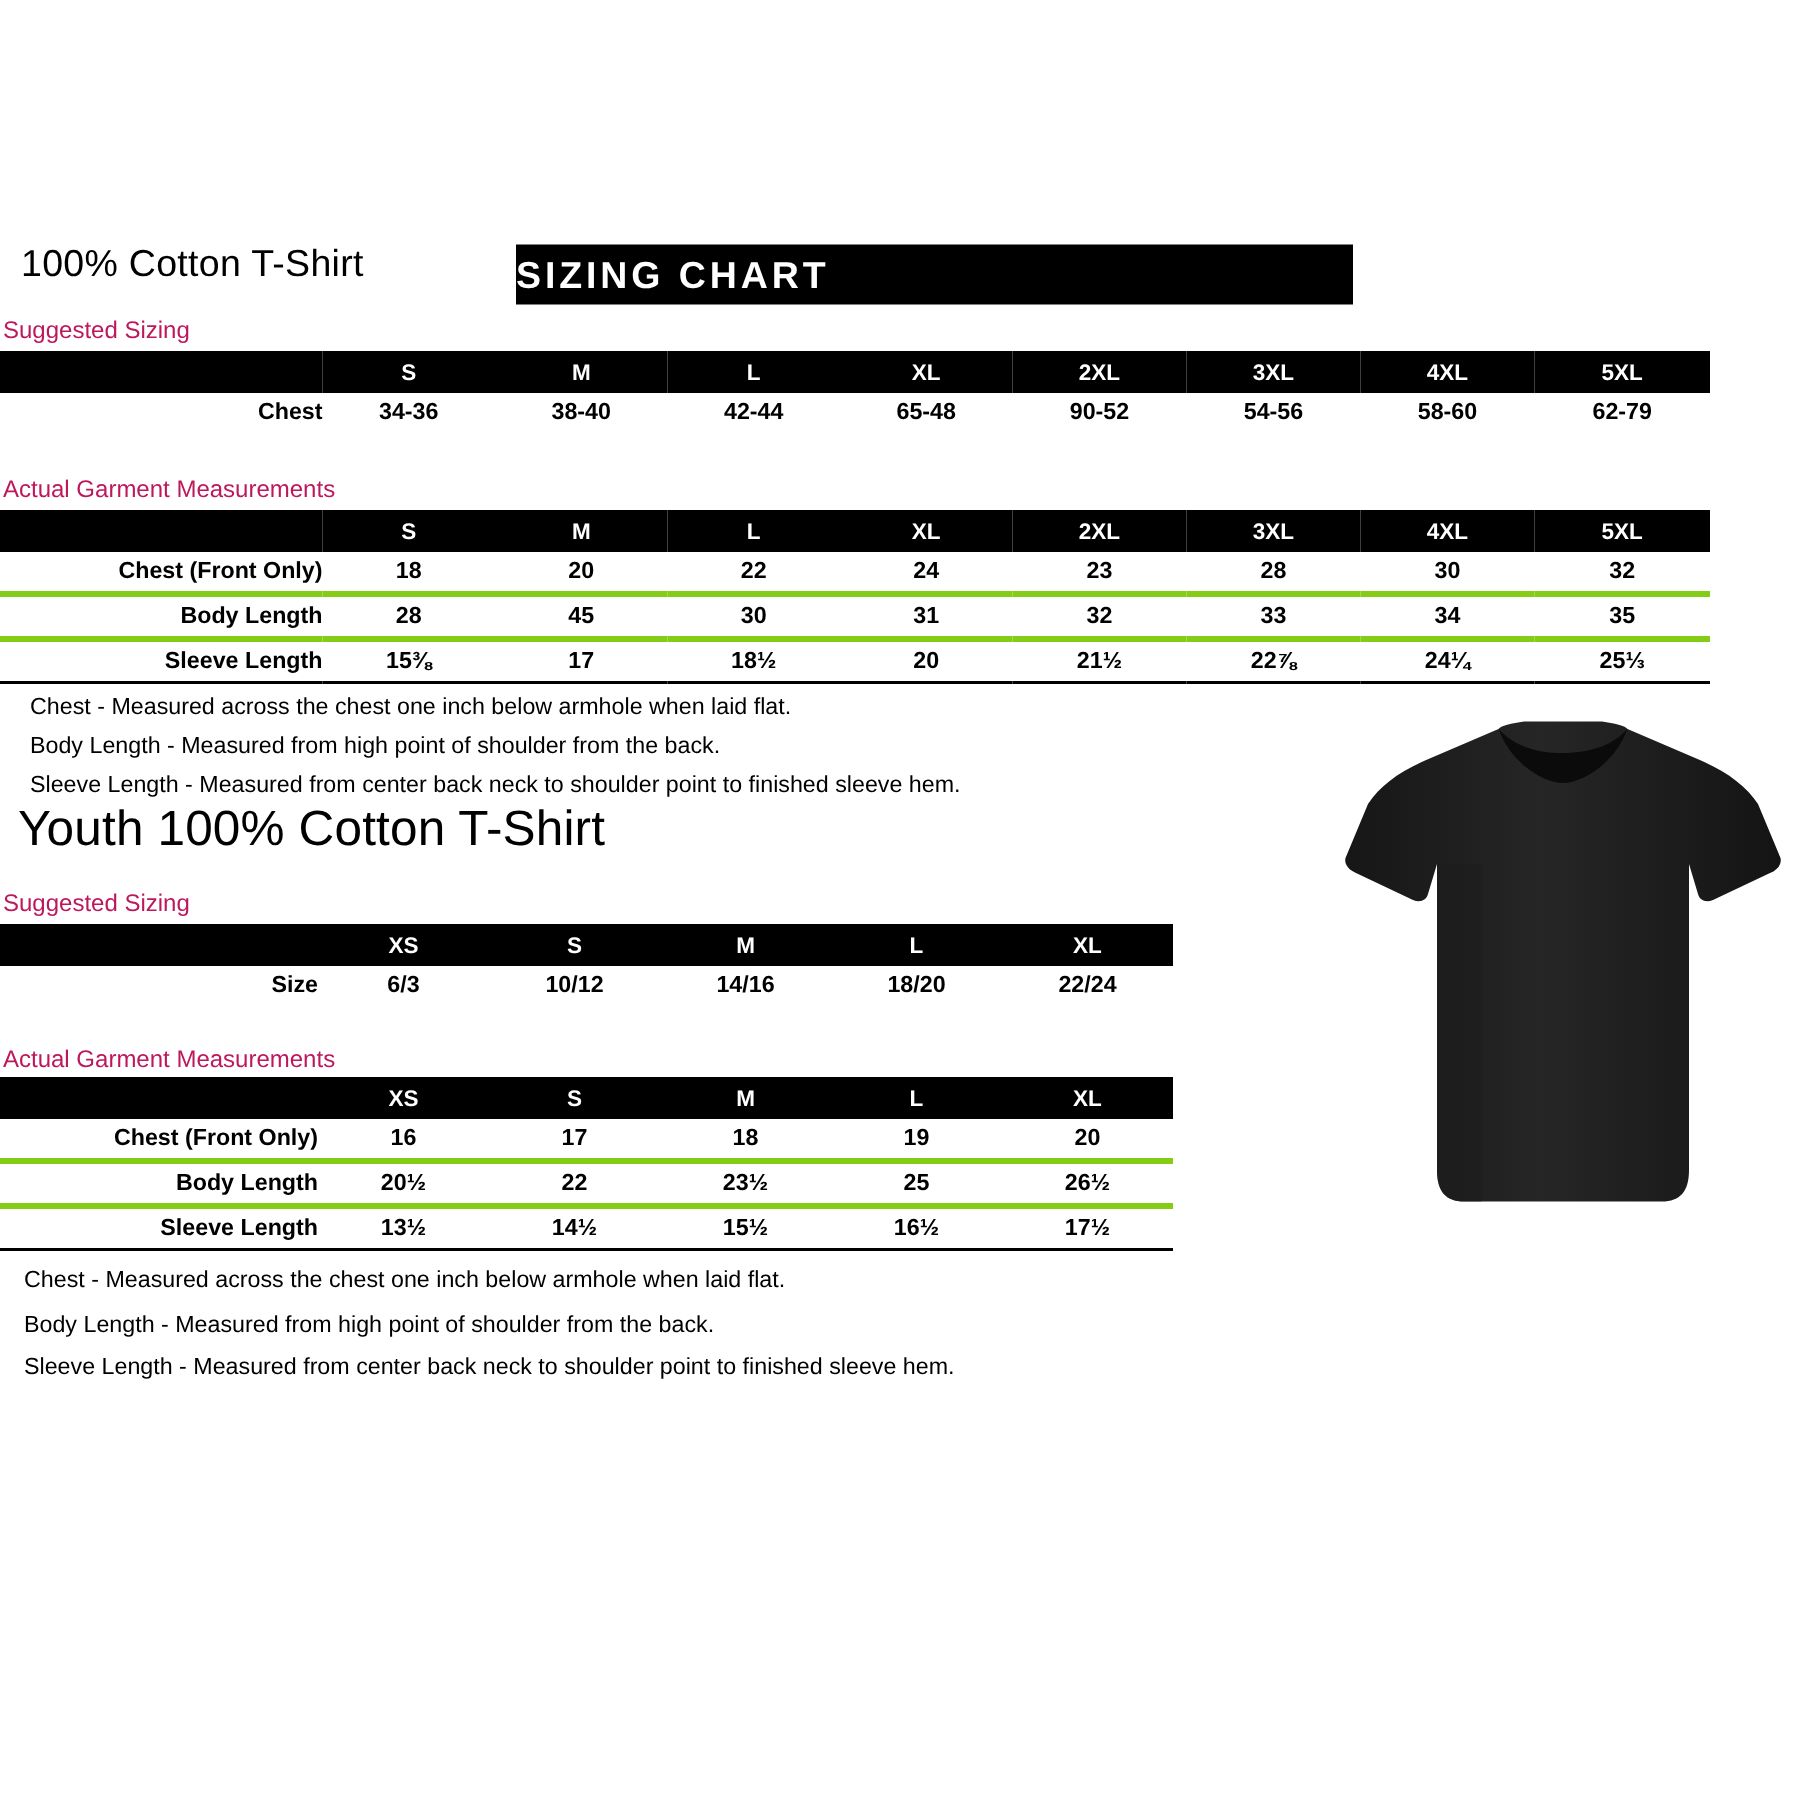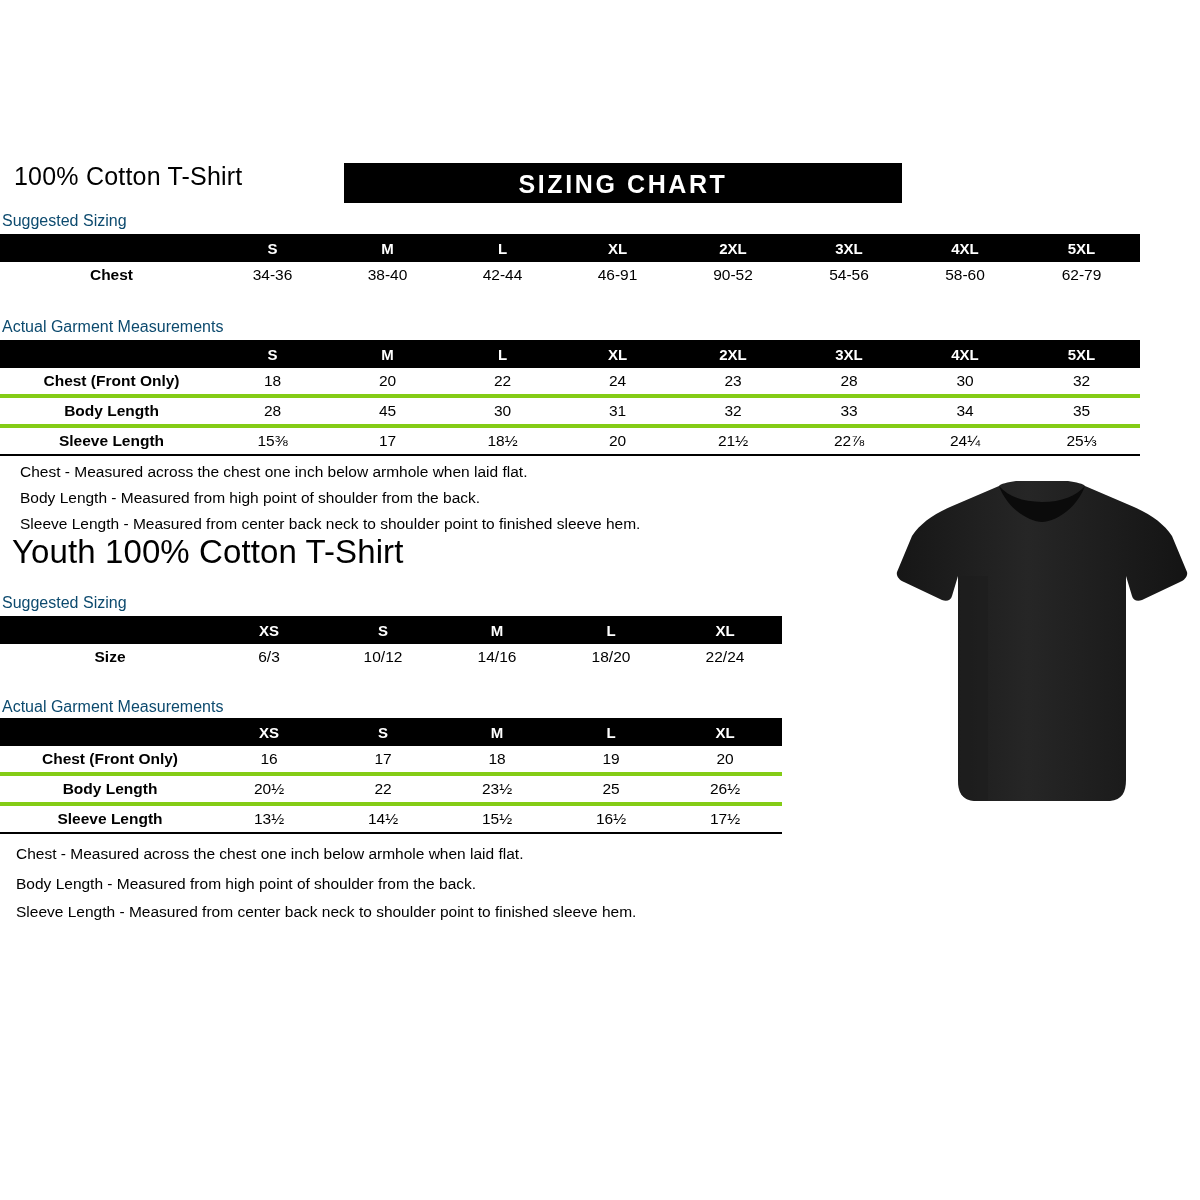--- a/index.html
+++ b/index.html
@@ -38,31 +38,31 @@
     left: 344px;
     top: 163px;
     width: 558px;
     height: 40px;
     background: #000000;
   }
   .sizing-chart-bar span {
     position: absolute;
     left: 0; right: 0;
     top: 7px;
-    text-align: center;
+    text-align: left;
     color: #ffffff;
     font-size: 25px;
     font-weight: bold;
     letter-spacing: 2.6px;
   }
 
   .sub-label {
     position: absolute;
     font-size: 16px;
-    color: #0c4a6e;
+    color: #be185d;
     white-space: nowrap;
   }
 
   
   .tbl {
     position: absolute;
     border-collapse: collapse;
     table-layout: fixed;
   }
   .tbl td, .tbl th {
@@ -74,24 +74,24 @@
     height: 26px;
     vertical-align: middle;
   }
   .tbl thead th {
     background: #000000;
     color: #ffffff;
     font-size: 15px;
     height: 28px;
   }
   .tbl tbody td {
-    font-weight: normal;
+    font-weight: bold;
   }
   .tbl tbody td.rowlabel {
-    text-align: center;
+    text-align: right;
     padding-left: 8px;
     font-weight: bold;
     font-size: 15.5px;
   }
   .tbl.lined tbody tr {
     border-bottom: 4px solid #84cc16;
   }
   .tbl.lined tbody tr:last-child {
     border-bottom: 2px solid #000000;
   }
@@ -160,21 +160,21 @@
         <th>4XL</th>
         <th>5XL</th>
       </tr>
     </thead>
     <tbody>
       <tr>
         <td class="rowlabel">Chest</td>
         <td>34-36</td>
         <td>38-40</td>
         <td>42-44</td>
-        <td>46-91</td>
+        <td>65-48</td>
         <td>90-52</td>
         <td>54-56</td>
         <td>58-60</td>
         <td>62-79</td>
       </tr>
     </tbody>
   </table>
 
   <div class="sub-label" style="left:2px; top:318px;">Actual Garment Measurements</div>
 

